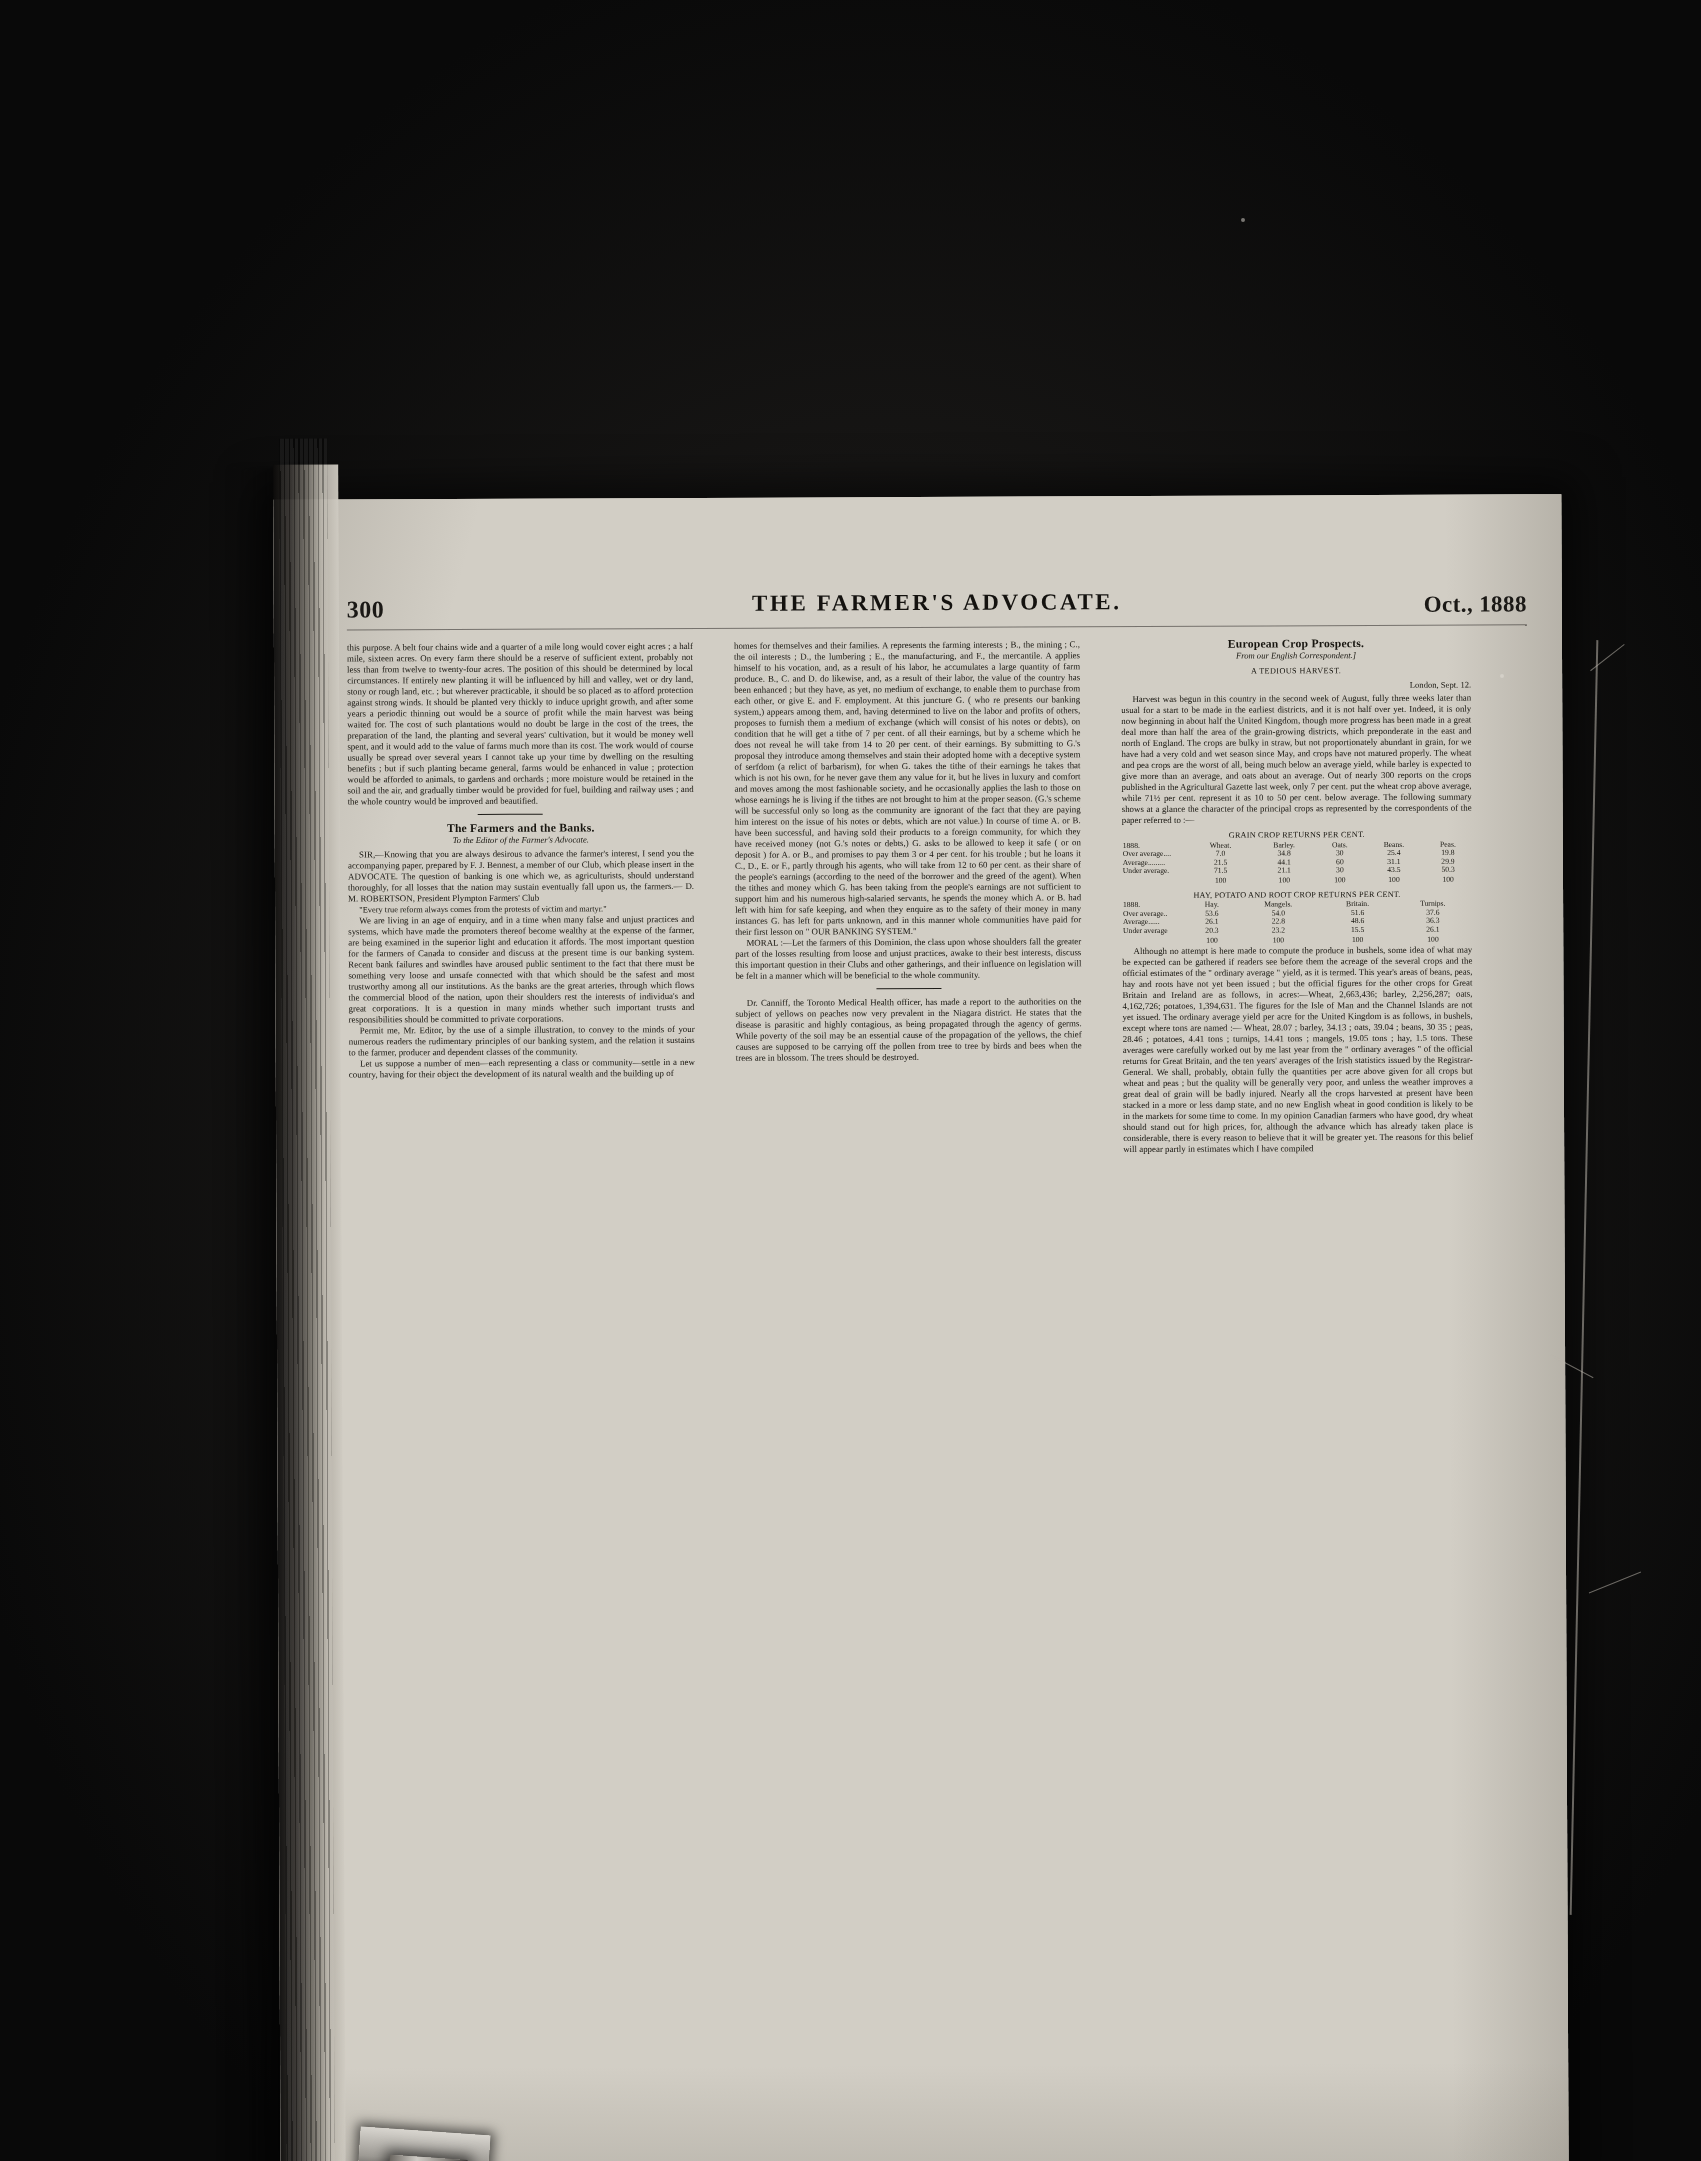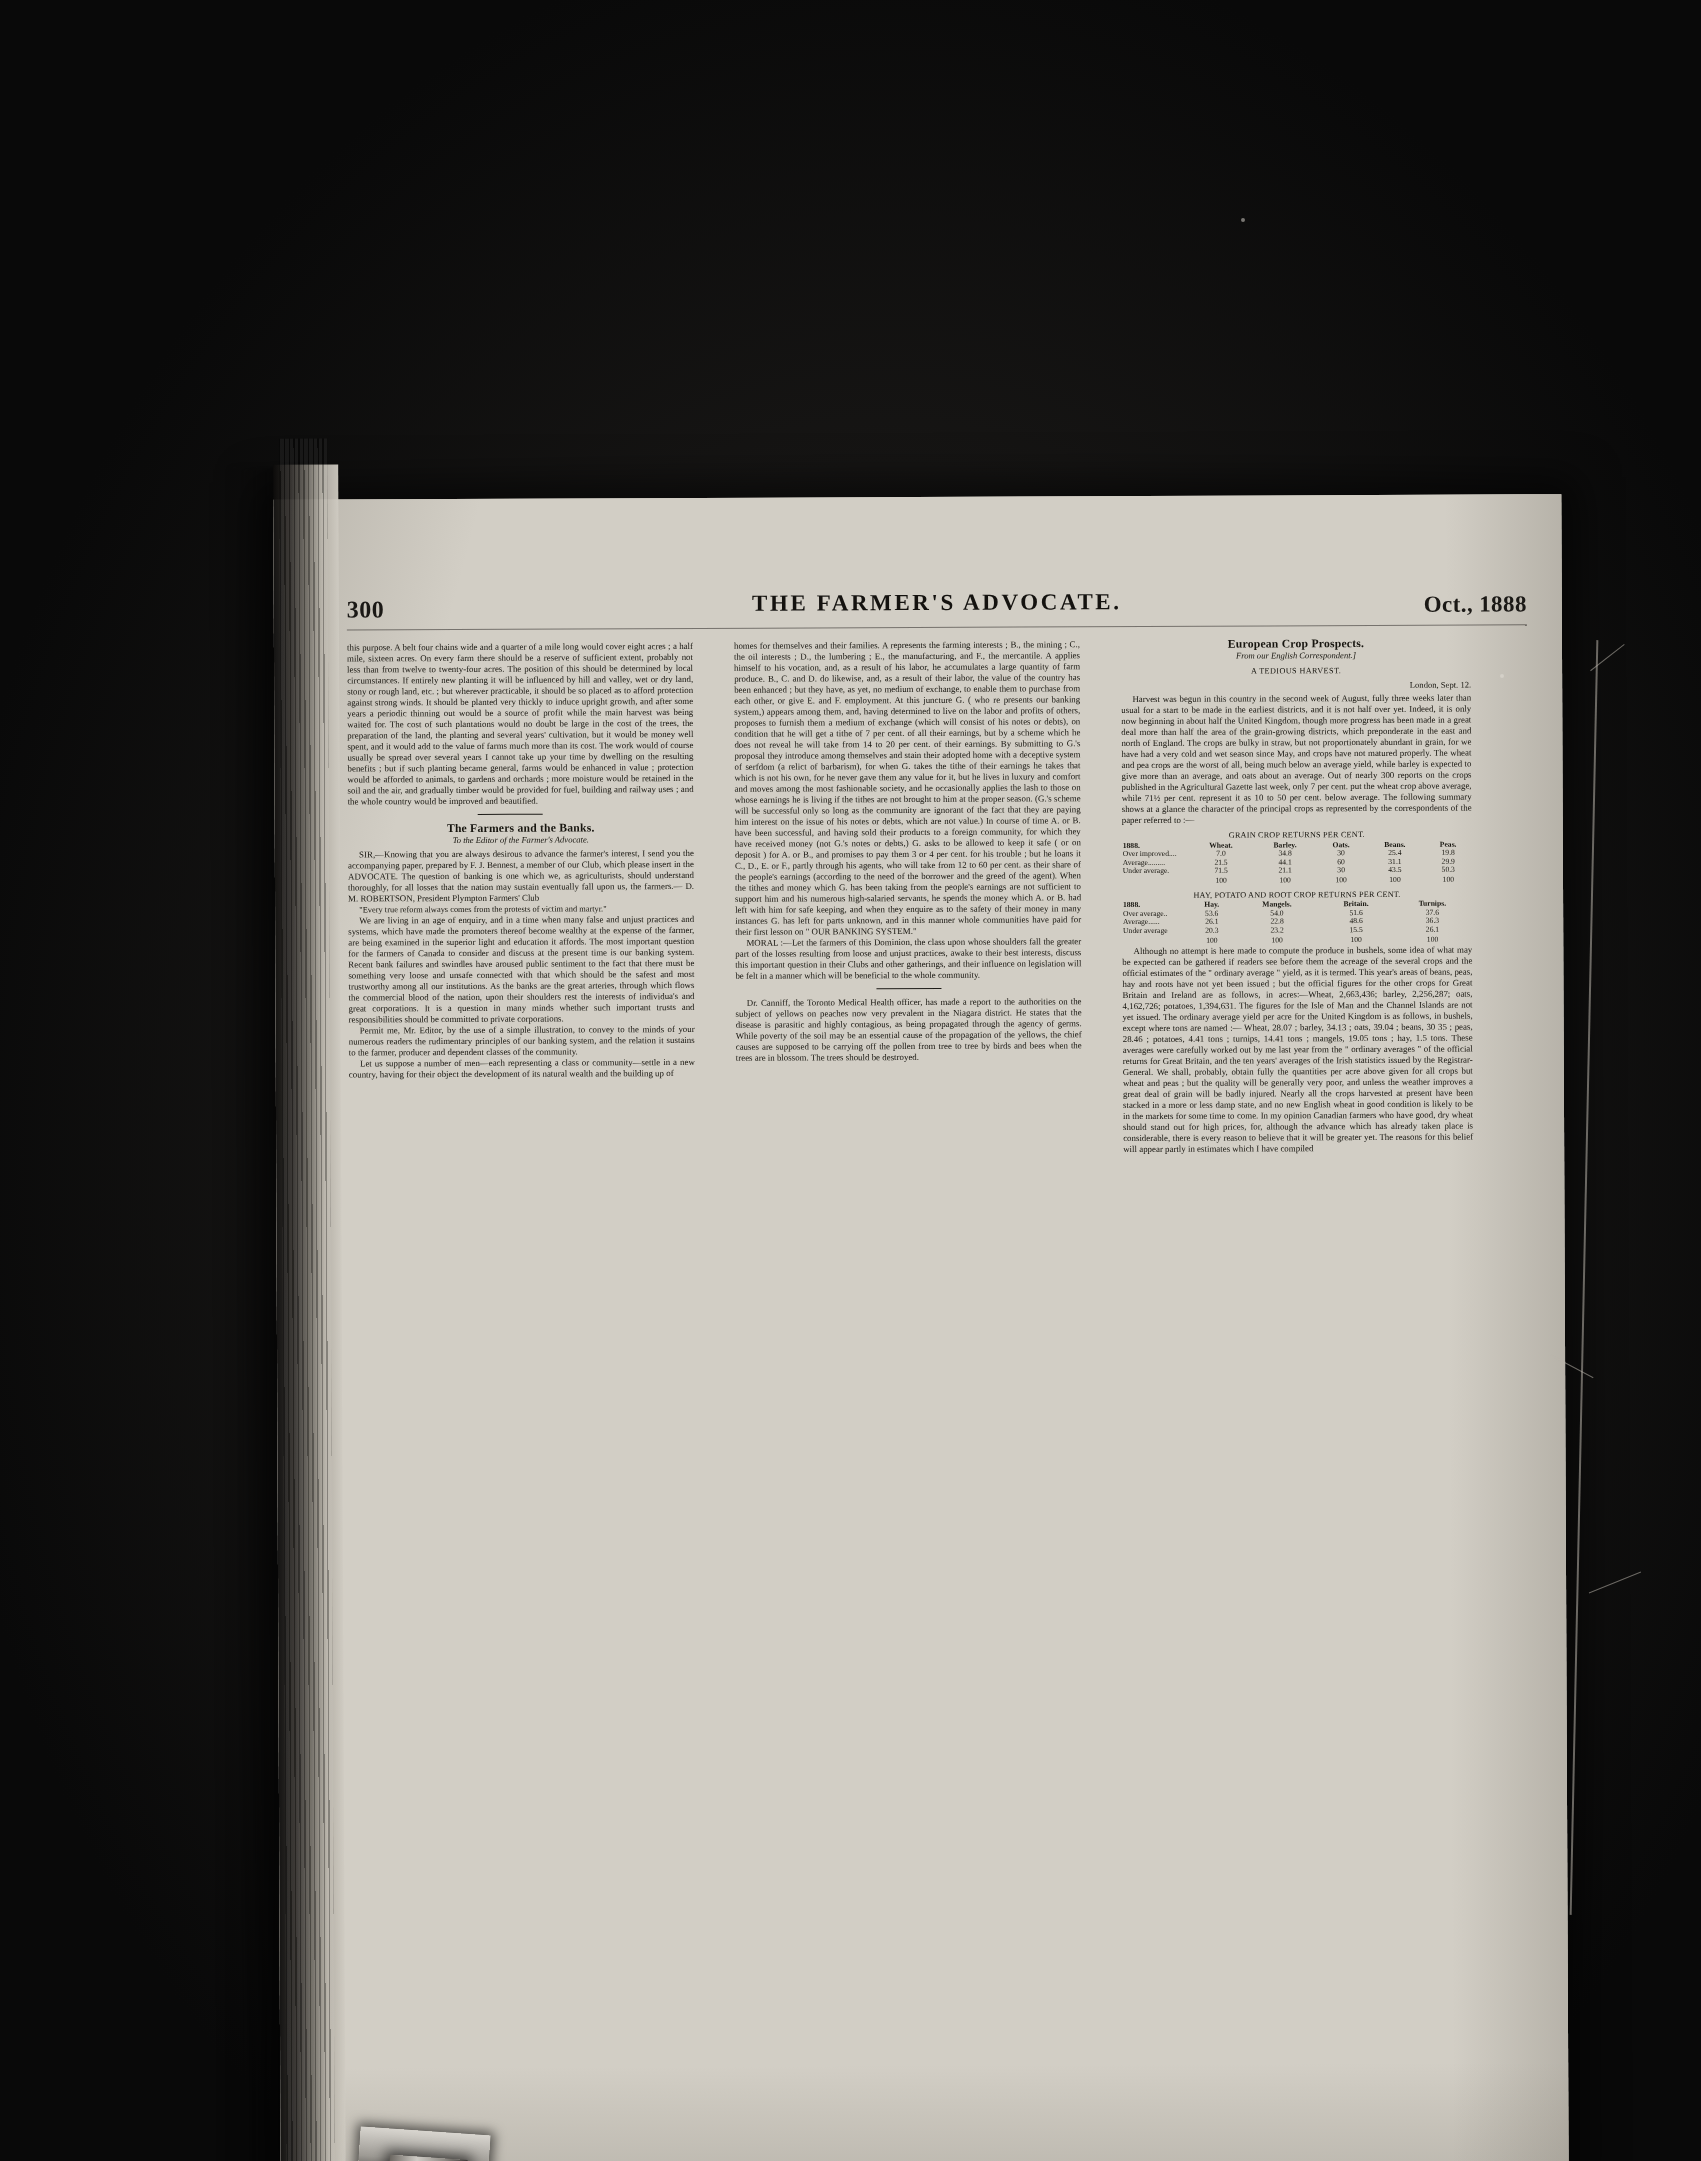--- a/index.html
+++ b/index.html
@@ -159,21 +159,21 @@
     font-size: 7.6px;
     line-height: 8.6px;
     margin-bottom: 0.9px;
   }
   table.crop td, table.crop th {
     padding: 0 0.9px;
     text-align: center;
     font-weight: 400;
     white-space: nowrap;
   }
-  table.crop th { font-weight: 700; }
+  table.crop th { font-weight: 400; }
   table.crop td.lbl, table.crop th.lbl {
     text-align: left;
     width: 65px;
   }
   table.crop tr.totals td { padding-top: 1.3px; }
 
   
   .torn-edge-left {
     position: absolute;
     left: 227px; top: 467px;
@@ -273,21 +273,21 @@
             <th class="lbl">1888.</th>
             <th>Wheat.</th>
             <th>Barley.</th>
             <th>Oats.</th>
             <th>Beans.</th>
             <th>Peas.</th>
           </tr>
         </thead>
         <tbody>
           <tr>
-            <td class="lbl">Over improved....</td>
+            <td class="lbl">Over average....</td>
             <td>7.0</td>
             <td>34.8</td>
             <td>30</td>
             <td>25.4</td>
             <td>19.8</td>
           </tr>
           <tr>
             <td class="lbl">Average.........</td>
             <td>21.5</td>
             <td>44.1</td>

